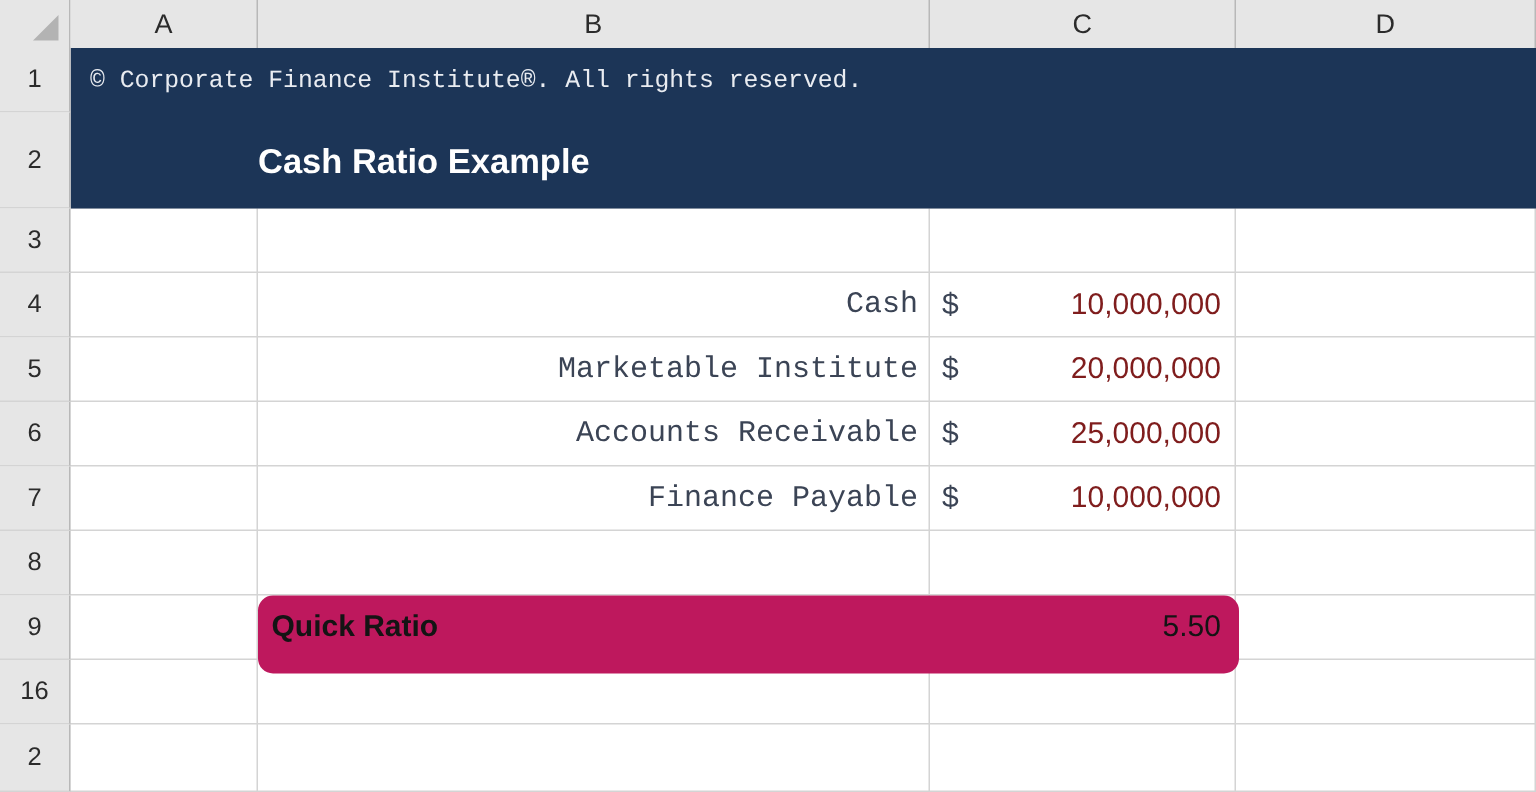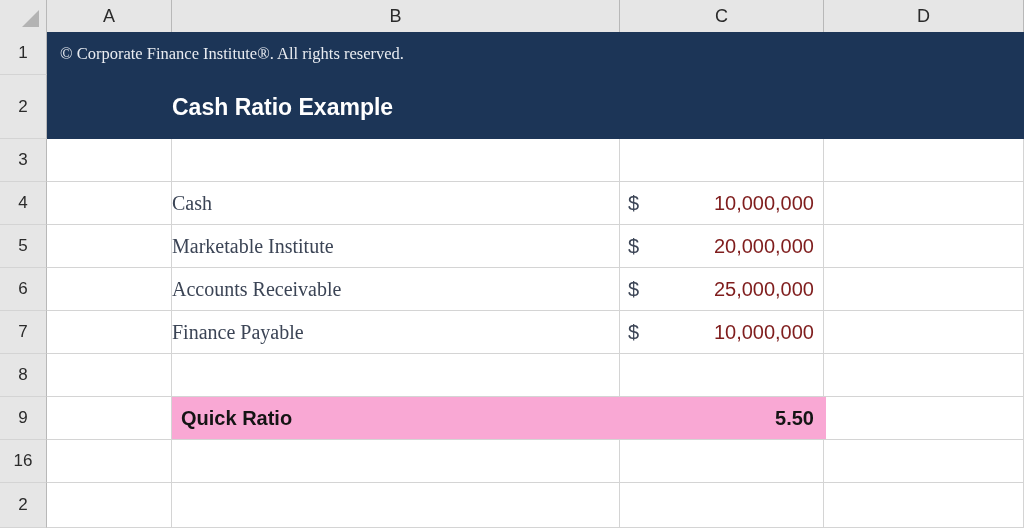--- a/index.html
+++ b/index.html
@@ -93,21 +93,21 @@
   }
   .copyright {
     position: absolute;
     left: 13px;
     top: 0;
     height: 43px;
     line-height: 43px;
     color: #e9ecf1;
     font-size: 16.5px;
     white-space: nowrap;
-    font-family: Liberation Serif, serif;
+    font-family: Liberation Mono, monospace;
   }
   .banner-title {
     position: absolute;
     left: 125px;
     top: 43px;
     height: 64px;
     line-height: 64px;
     color: #ffffff;
     font-size: 23px;
     font-weight: bold;
@@ -116,21 +116,22 @@
   }
 
   
   .cell-label {
     position: absolute;
     left: 172px;
     width: 440px;
     color: #3b4455;
     font-size: 20px;
     white-space: nowrap;
-    font-family: Liberation Serif, serif;
+    font-family: Liberation Mono, monospace;
+    text-align: right;
   }
   .cell-currency {
     position: absolute;
     left: 628px;
     width: 24px;
     color: #3b4455;
     font-size: 20px;
     text-align: left;
     font-family: "Liberation Sans", sans-serif;
   }
@@ -142,42 +143,43 @@
     font-size: 20px;
     text-align: right;
     font-family: "Liberation Sans", sans-serif;
   }
 
   
   .result-bar {
     position: absolute;
     left: 172px;
     width: 654px;
-    height: 42px;
-    background: #f9a8d4;
+    height: 52px;
+    background: #be185d;
+    border-radius: 10px;
   }
   .result-label {
     position: absolute;
     left: 9px; top: 0;
     height: 42px;
     line-height: 42px;
     color: #141414;
     font-size: 20px;
     font-weight: bold;
     white-space: nowrap;
     font-family: "Liberation Sans", sans-serif;
   }
   .result-value {
     position: absolute;
     right: 12px; top: 0;
     height: 42px;
     line-height: 42px;
     color: #141414;
     font-size: 20px;
-    font-weight: bold;
+    font-weight: normal;
     white-space: nowrap;
     font-family: "Liberation Sans", sans-serif;
   }
 </style>
 </head>
 <body>
 
 <div id="sheet">
 
   <div class="grid-body" id="grid-body">

